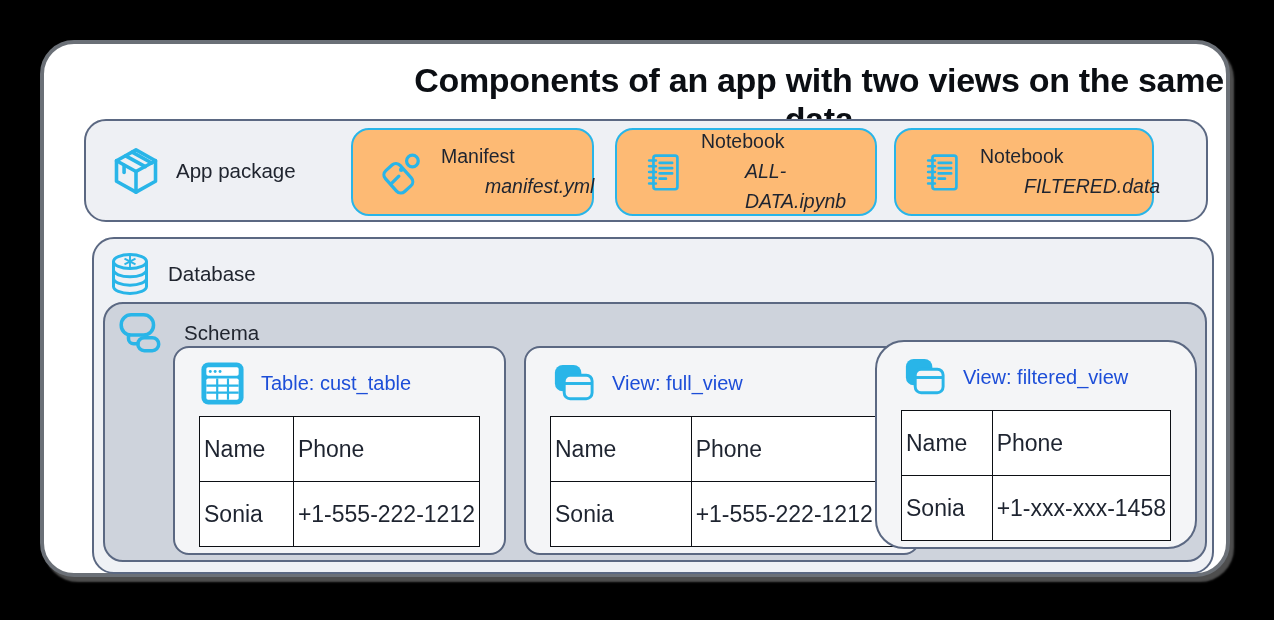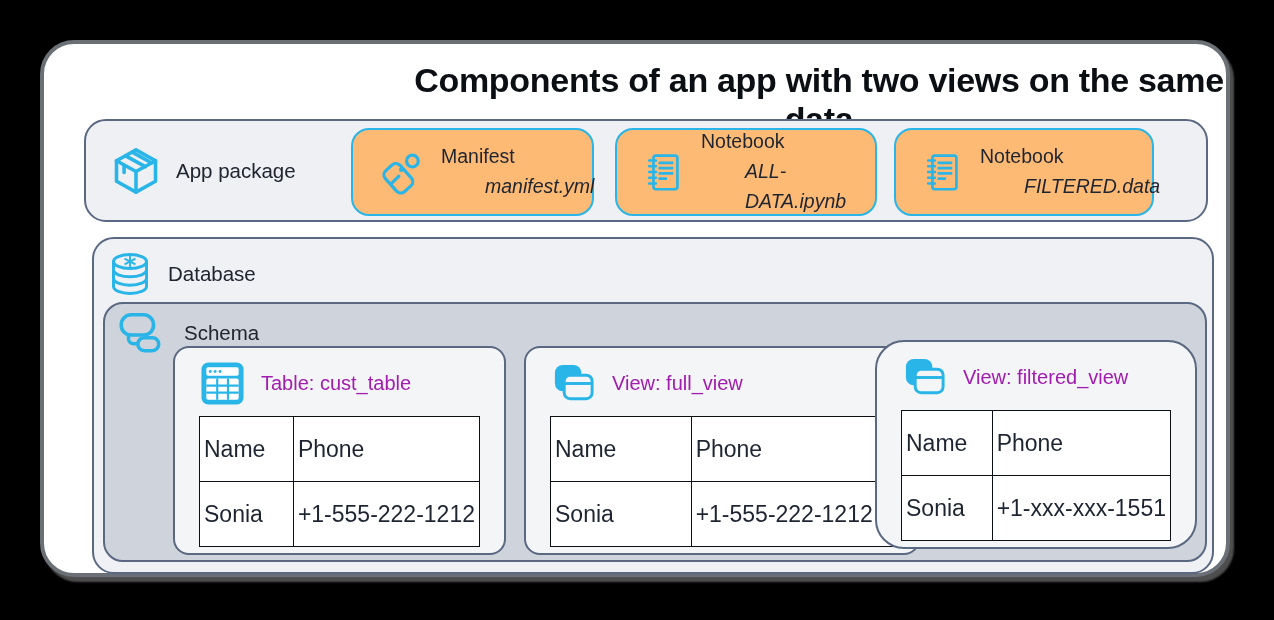--- a/index.html
+++ b/index.html
@@ -43,21 +43,21 @@
   .schema-header{position:absolute;left:11px;top:6px;display:flex;align-items:center;gap:18px;}
   .obj-card{
     position:absolute;top:42px;box-sizing:border-box;
     background:#F4F5F7;border:2.2px solid var(--panel-border);border-radius:16px;
     padding:10px 24px 6px;
   }
   .obj-1{left:68px;width:333px;}
   .obj-2{left:419px;width:396px;}
   .obj-3{left:770px;width:322px;top:36px;border-radius:29px;}
   .card-header{display:flex;align-items:center;gap:15px;height:50px;margin-bottom:8px;}
-  .obj-title{font-size:20px;color:#a21caf;}
+  .obj-title{font-size:20px;color:#1d4ed8;}
   table.data{width:100%;border-collapse:collapse;}
   table.data th,table.data td{
     border:1.7px solid #0c0f14;background:#fff;height:64px;
     text-align:left;vertical-align:middle;font-weight:400;font-size:23px;
     padding:0 4px;white-space:nowrap;margin-top:42px;
   }
   table.data th:first-child,table.data td:first-child{width:41%;}
   .icon{flex:none;display:block;}
 </style>
 </head>
@@ -217,21 +217,21 @@
           <span class="obj-title">View: filtered_view</span>
         </div>
         <table class="data">
           <tbody>
               <tr>
             <th>Name</th>
             <th>Phone</th>
           </tr>
           <tr>
             <td>Sonia</td>
-            <td>+1-xxx-xxx-1551</td>
+            <td>+1-xxx-xxx-1458</td>
           </tr>
         </tbody>
           </table>
       </div>
 
     </div>
   </div>
 </div>
 
 </body></html>

